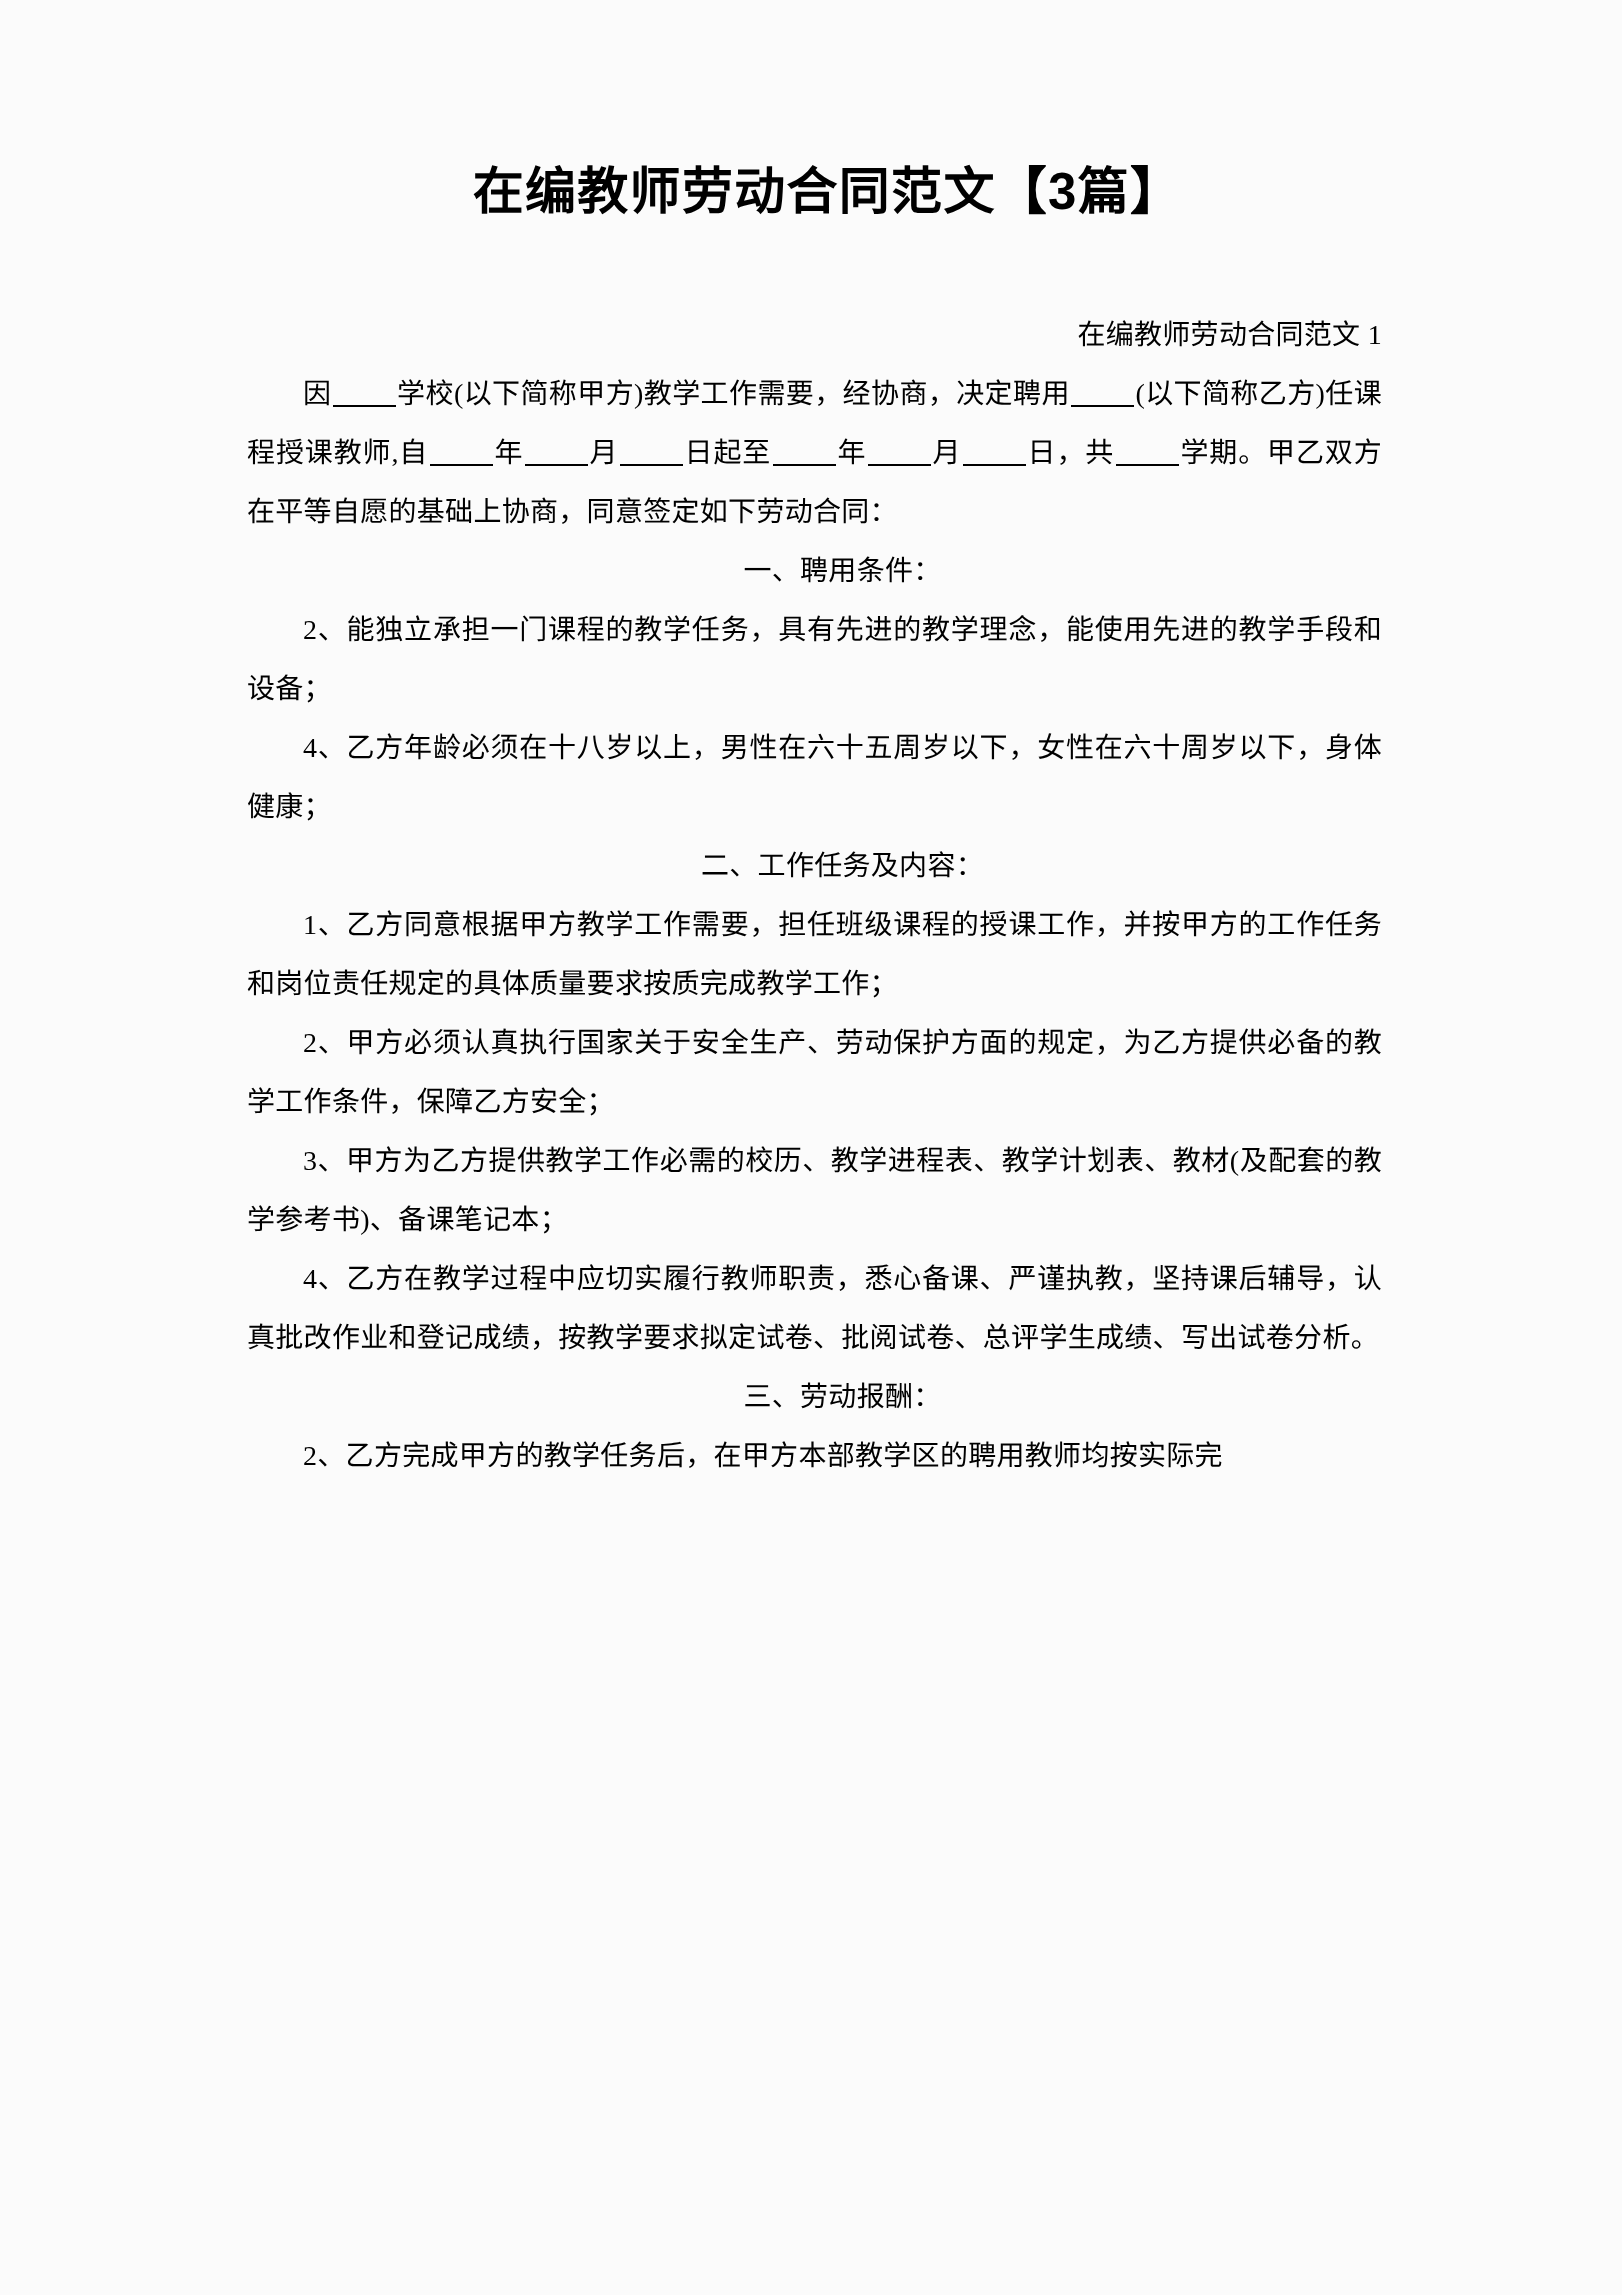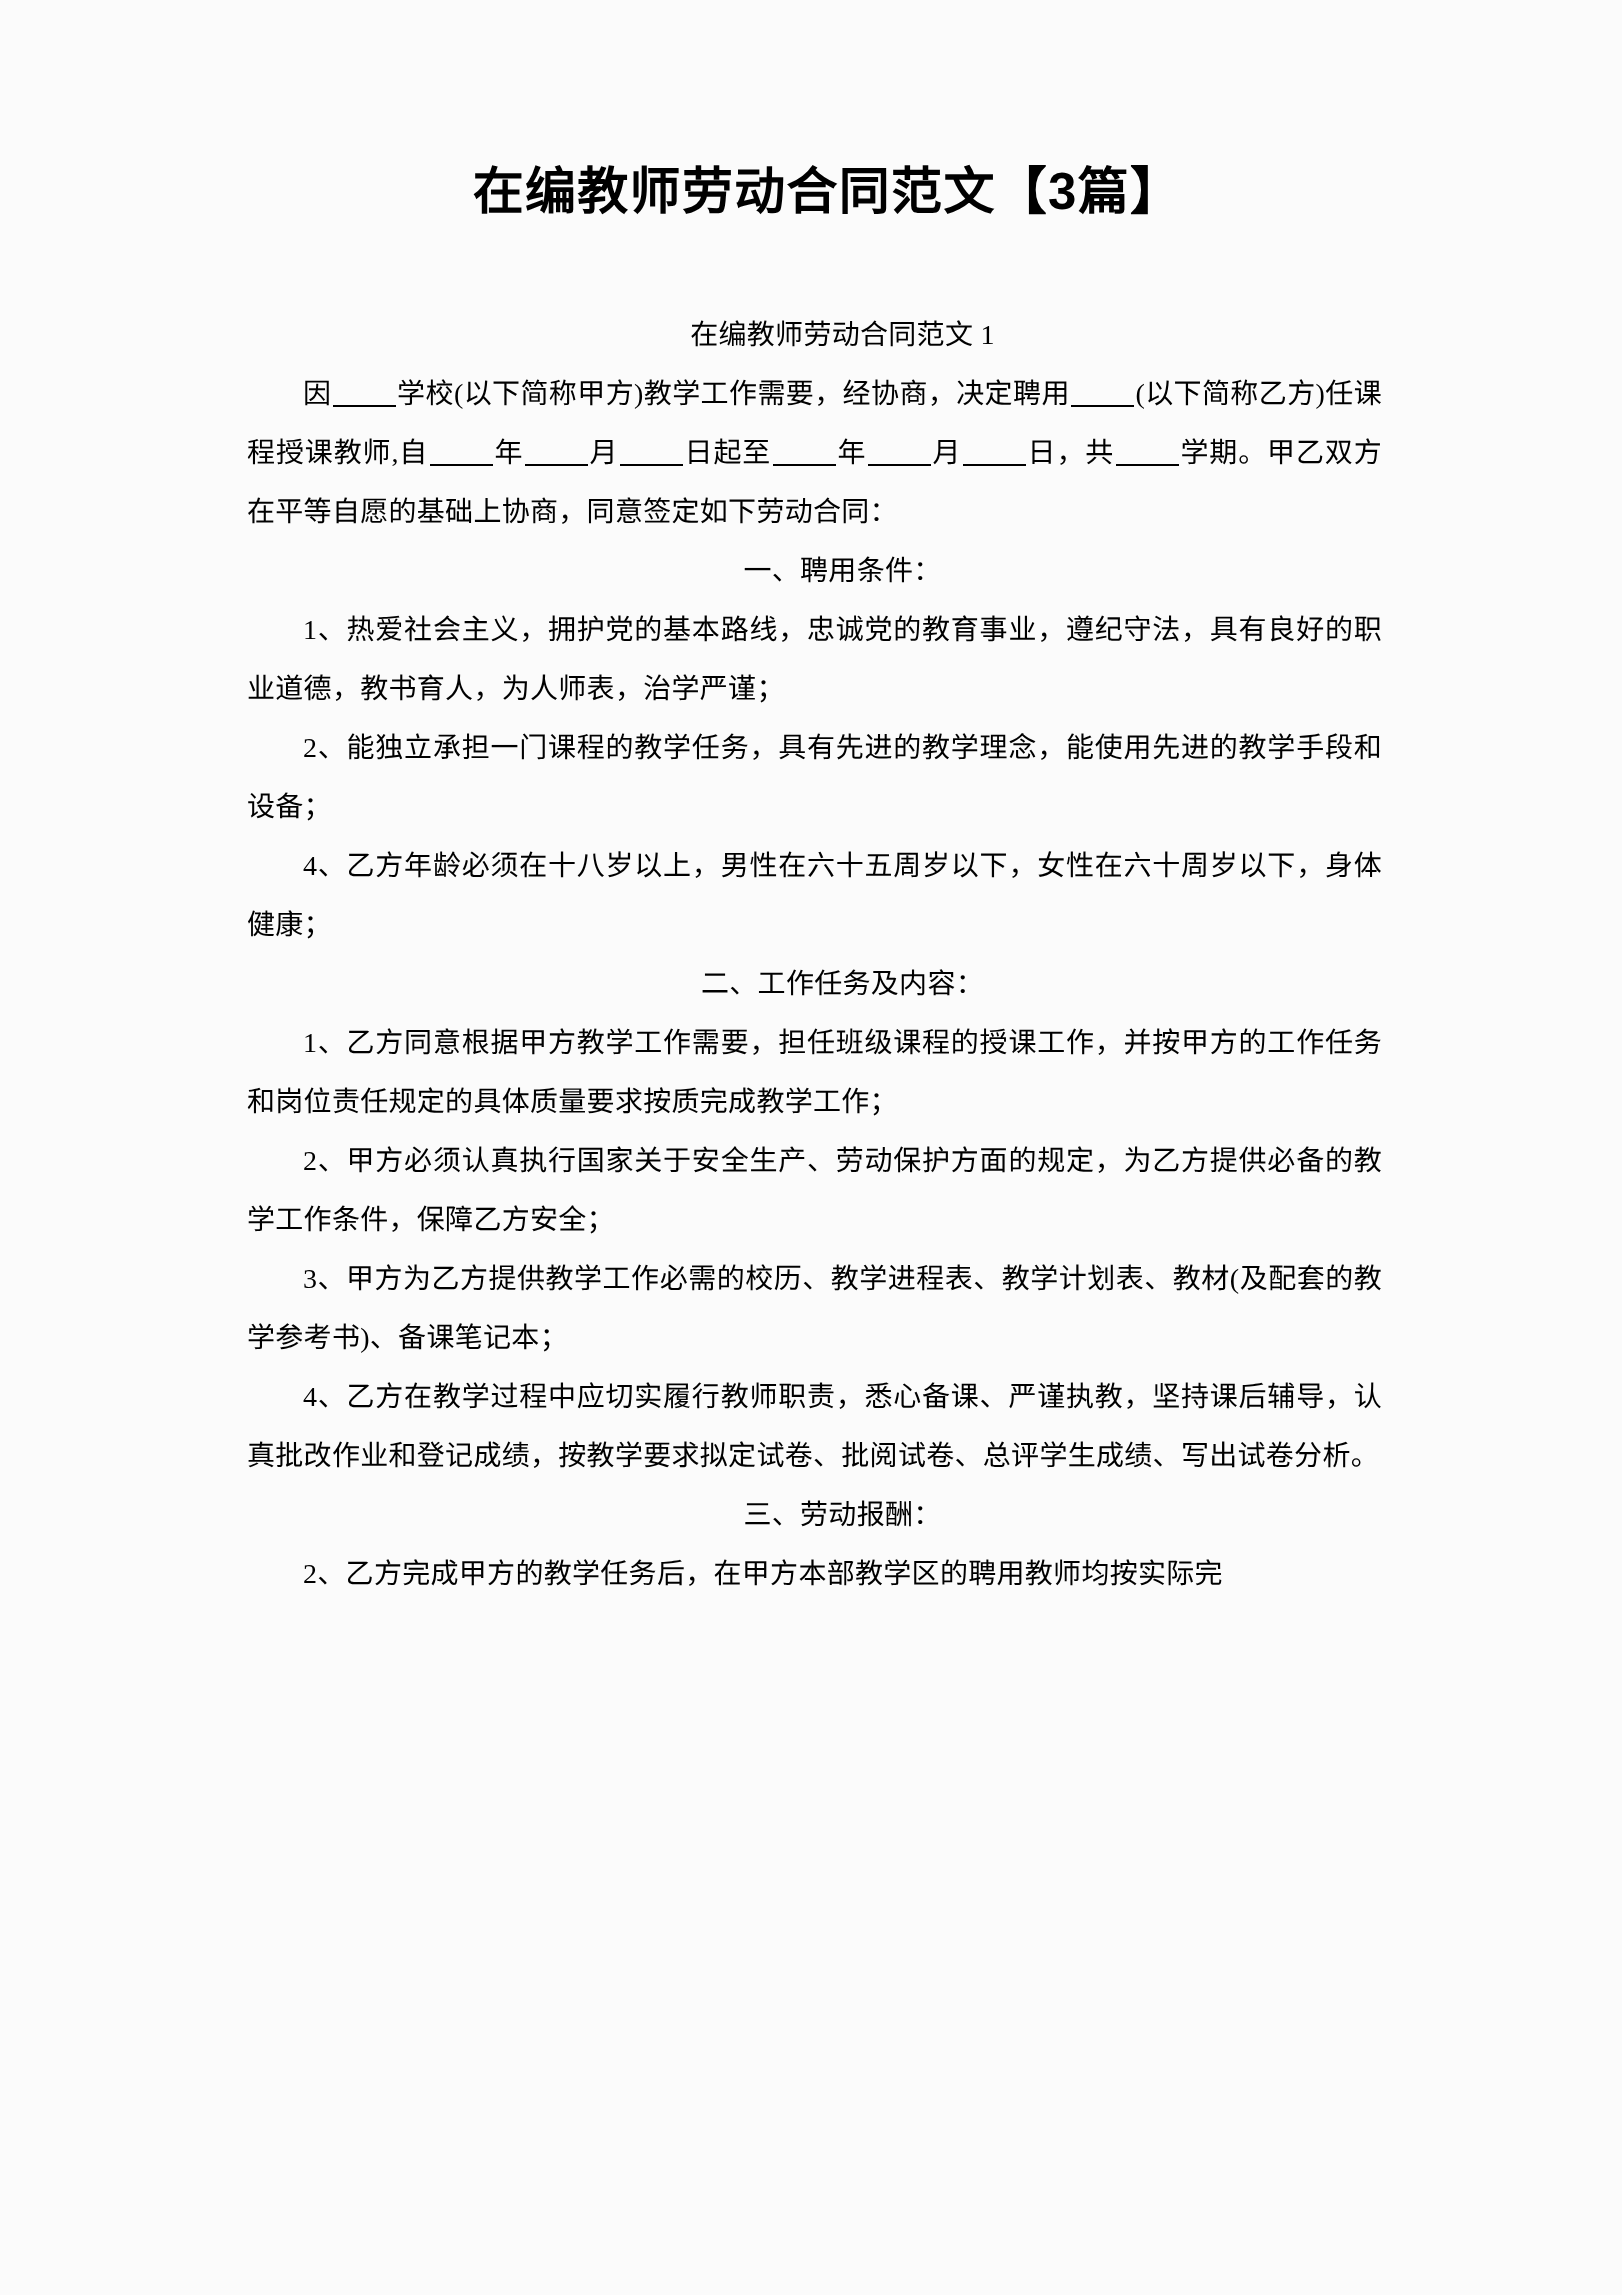--- a/index.html
+++ b/index.html
@@ -58,21 +58,21 @@
     text-align: justify;
     text-justify: inter-ideograph;
     text-indent: 56px;
     letter-spacing: 0.3px;
     word-break: break-all;
     font-family: "Liberation Serif", "DejaVu Serif", serif;
   }
 
   
   p.subhead {
-    text-align: center;
+    text-align: right;
   }
 
   
   p.section {
     text-indent: 56px;
     text-align: center;
   }
 
   
   p.flow {
@@ -101,21 +101,20 @@
     <h1 class="doc-title">在编教师劳动合同范文【3篇】</h1>
 
     <div class="body-block">
 
       <p class="para subhead">在编教师劳动合同范文 1</p>
 
       <p class="para flow">因<span class="blank" style="min-width: 63px;"></span>学校(以下简称甲方)教学工作需要，经协商，决定聘用<span class="blank" style="min-width: 63px;"></span>(以下简称乙方)任课程授课教师,自<span class="blank" style="min-width: 63px;"></span>年<span class="blank" style="min-width: 63px;"></span>月<span class="blank" style="min-width: 63px;"></span>日起至<span class="blank" style="min-width: 63px;"></span>年<span class="blank" style="min-width: 63px;"></span>月<span class="blank" style="min-width: 63px;"></span>日，共<span class="blank" style="min-width: 63px;"></span>学期。甲乙双方在平等自愿的基础上协商，同意签定如下劳动合同：</p>
 
       <p class="para section">一、聘用条件：</p>
 
-      <p class="para flow">1、热爱社会主义，拥护党的基本路线，忠诚党的教育事业，遵纪守法，具有良好的职业道德，教书育人，为人师表，治学严谨；</p>
 
       <p class="para flow">2、能独立承担一门课程的教学任务，具有先进的教学理念，能使用先进的教学手段和设备；</p>
 
 
       <p class="para flow">4、乙方年龄必须在十八岁以上，男性在六十五周岁以下，女性在六十周岁以下，身体健康；</p>
 
 
       <p class="para section">二、工作任务及内容：</p>
 
       <p class="para flow">1、乙方同意根据甲方教学工作需要，担任班级课程的授课工作，并按甲方的工作任务和岗位责任规定的具体质量要求按质完成教学工作；</p>

